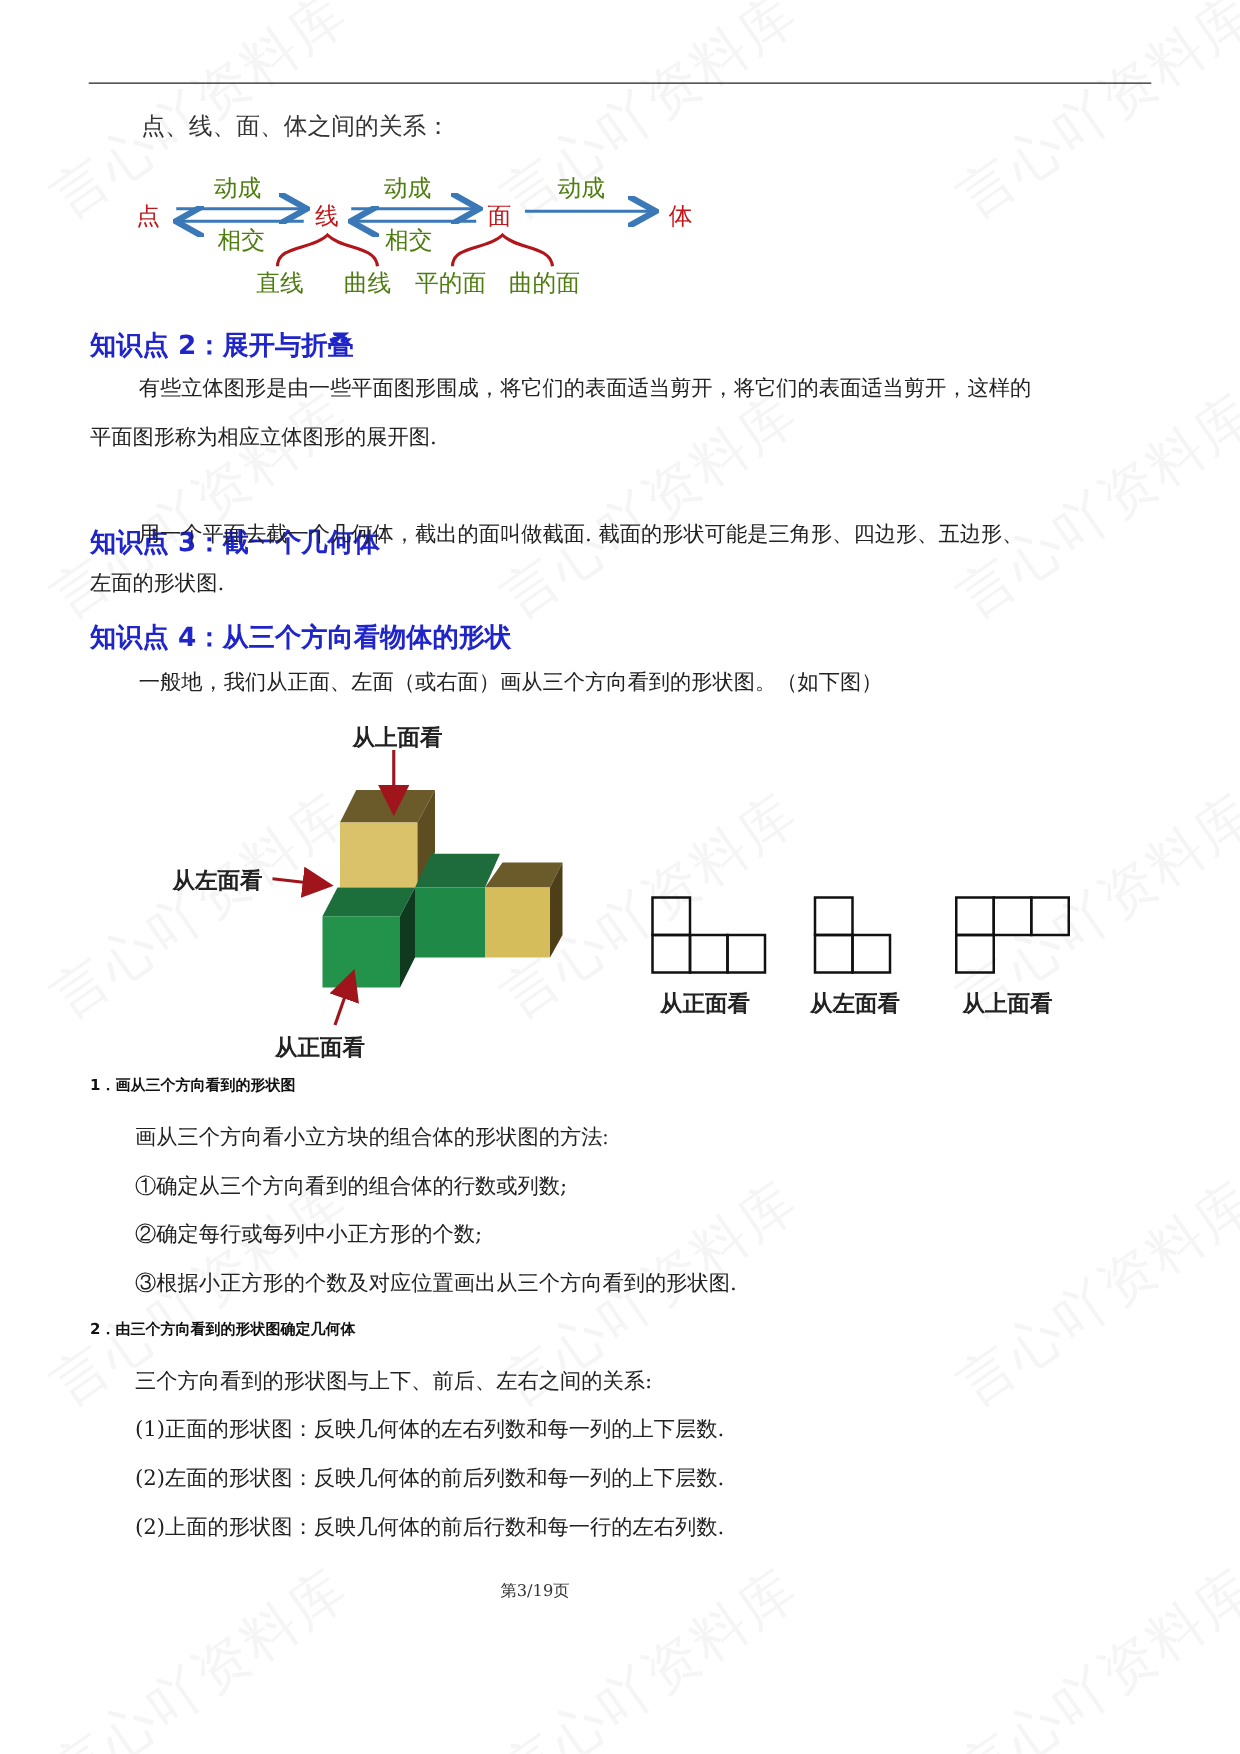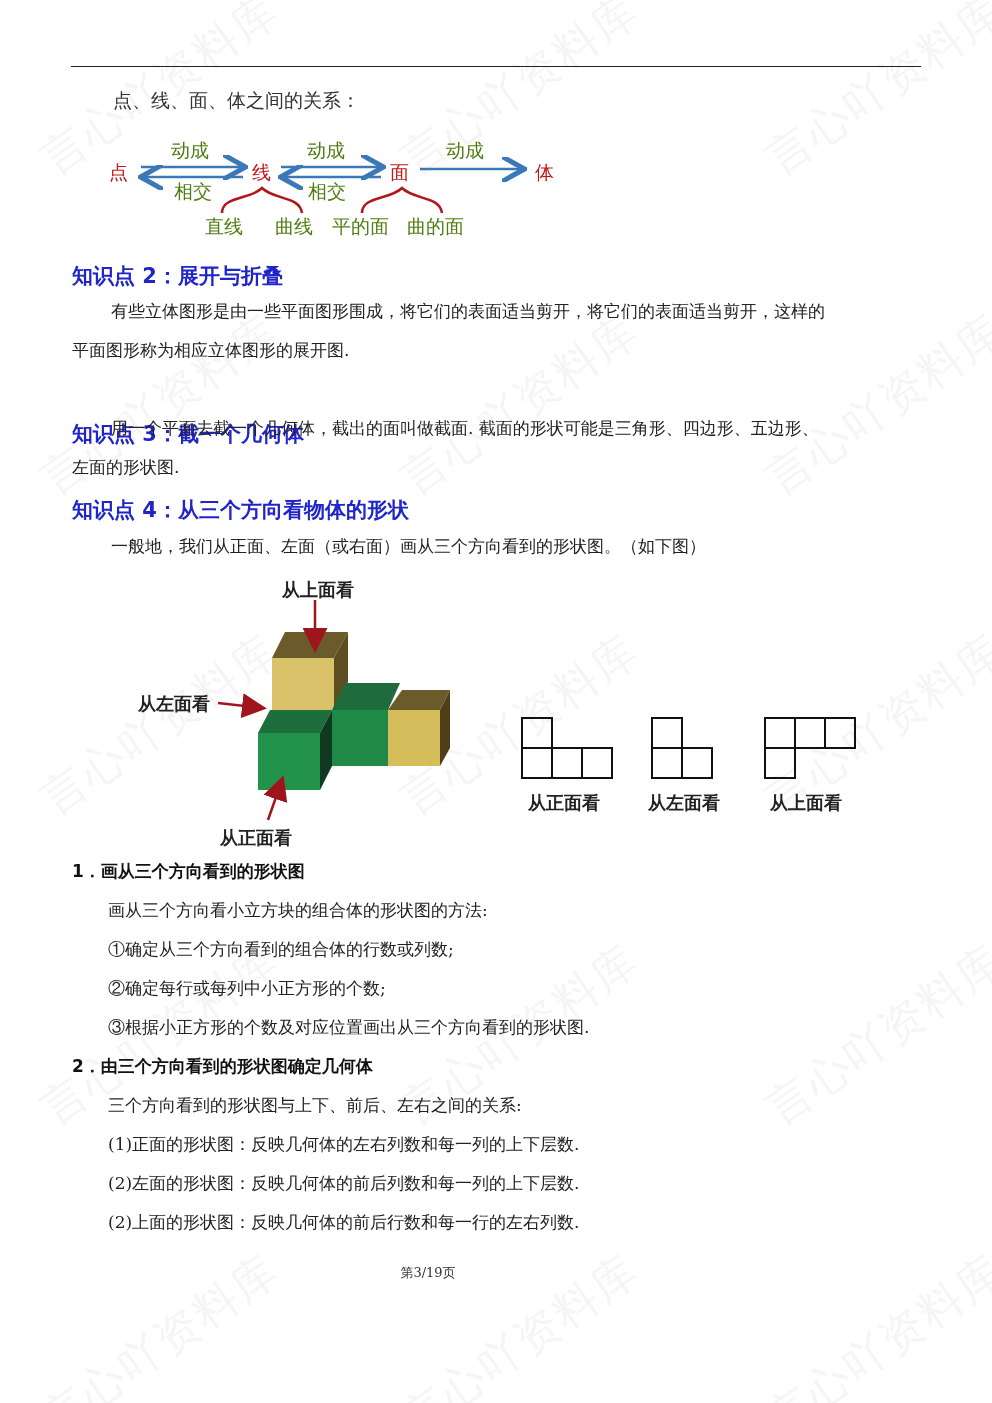--- a/index.html
+++ b/index.html
@@ -17,21 +17,21 @@
   .top-rule {
     position: absolute; left: 71px; top: 66px; width: 850px; height: 0;
     border-top: 1.5px solid #222;
   }
   .p { position: absolute; font-size: 17px; line-height: 22px; white-space: nowrap; color: #222; }
   .heading-blue {
     position: absolute; font-size: 21px; font-weight: bold; color: #1f25c9;
     font-family: "DejaVu Sans", "Liberation Sans", sans-serif; white-space: nowrap;
   }
   .heading-black {
-    position: absolute; font-size: 17px; font-weight: bold; color: #111;
+    position: absolute; font-size: 12px; font-weight: bold; color: #111;
     font-family: "DejaVu Sans", "Liberation Sans", sans-serif; white-space: nowrap;
   }
   .diag-text {
     position: absolute; font-family: "DejaVu Sans", "Liberation Sans", sans-serif;
     font-size: 19px; color: #4d7c0f; white-space: nowrap;
   }
   .diag-red { color: #c0171b; }
   .diag-title { font-size: 19px; color: #333; }
   .views-label {
     position: absolute; font-size: 18px; font-weight: bold; color: #222;
@@ -163,21 +163,21 @@
       <rect x="320" y="8" width="30" height="30"></rect>
       <rect x="260" y="38" width="30" height="30"></rect>
     </g>
   </svg>
   <div class="views-label" style="left:408px;top:221px;">从正面看</div>
   <div class="views-label" style="left:528px;top:221px;">从左面看</div>
   <div class="views-label" style="left:650px;top:221px;">从上面看</div>
 </div>
 
 <div class="heading-black" style="left:72px;top:860px;">1．画从三个方向看到的形状图</div>
-<div class="p" style="left:108px;top:899px;">画从三个方向看小立方块的组合体的形状图的方法:</div>
+<div class="p" style="left:108px;top:899px;font-family:Liberation Serif, serif;">画从三个方向看小立方块的组合体的形状图的方法:</div>
 <div class="p" style="left:108px;top:938px;">①确定从三个方向看到的组合体的行数或列数;</div>
 <div class="p" style="left:108px;top:977px;">②确定每行或每列中小正方形的个数;</div>
 <div class="p" style="left:108px;top:1016px;">③根据小正方形的个数及对应位置画出从三个方向看到的形状图.</div>
 
 <div class="heading-black" style="left:72px;top:1055px;">2．由三个方向看到的形状图确定几何体</div>
 <div class="p" style="left:108px;top:1094px;">三个方向看到的形状图与上下、前后、左右之间的关系:</div>
 <div class="p" style="left:108px;top:1133px;">(1)正面的形状图：反映几何体的左右列数和每一列的上下层数.</div>
 <div class="p" style="left:108px;top:1172px;">(2)左面的形状图：反映几何体的前后列数和每一列的上下层数.</div>
 <div class="p" style="left:108px;top:1211px;">(2)上面的形状图：反映几何体的前后行数和每一行的左右列数.</div>
 

